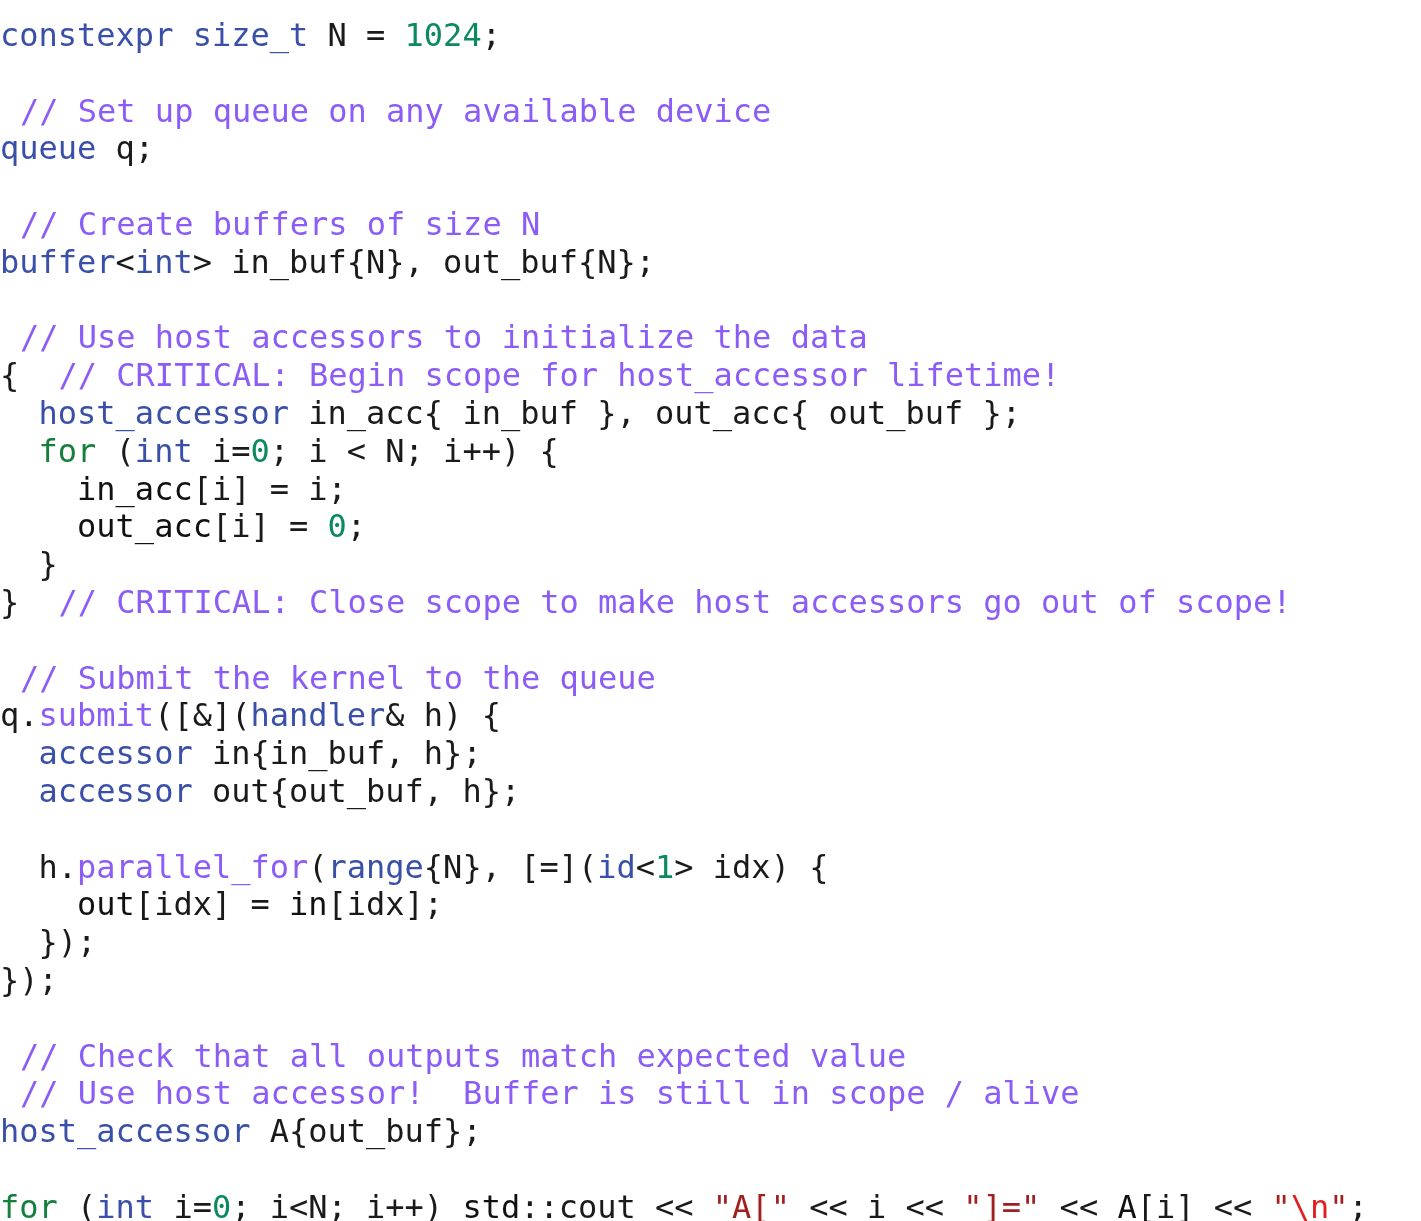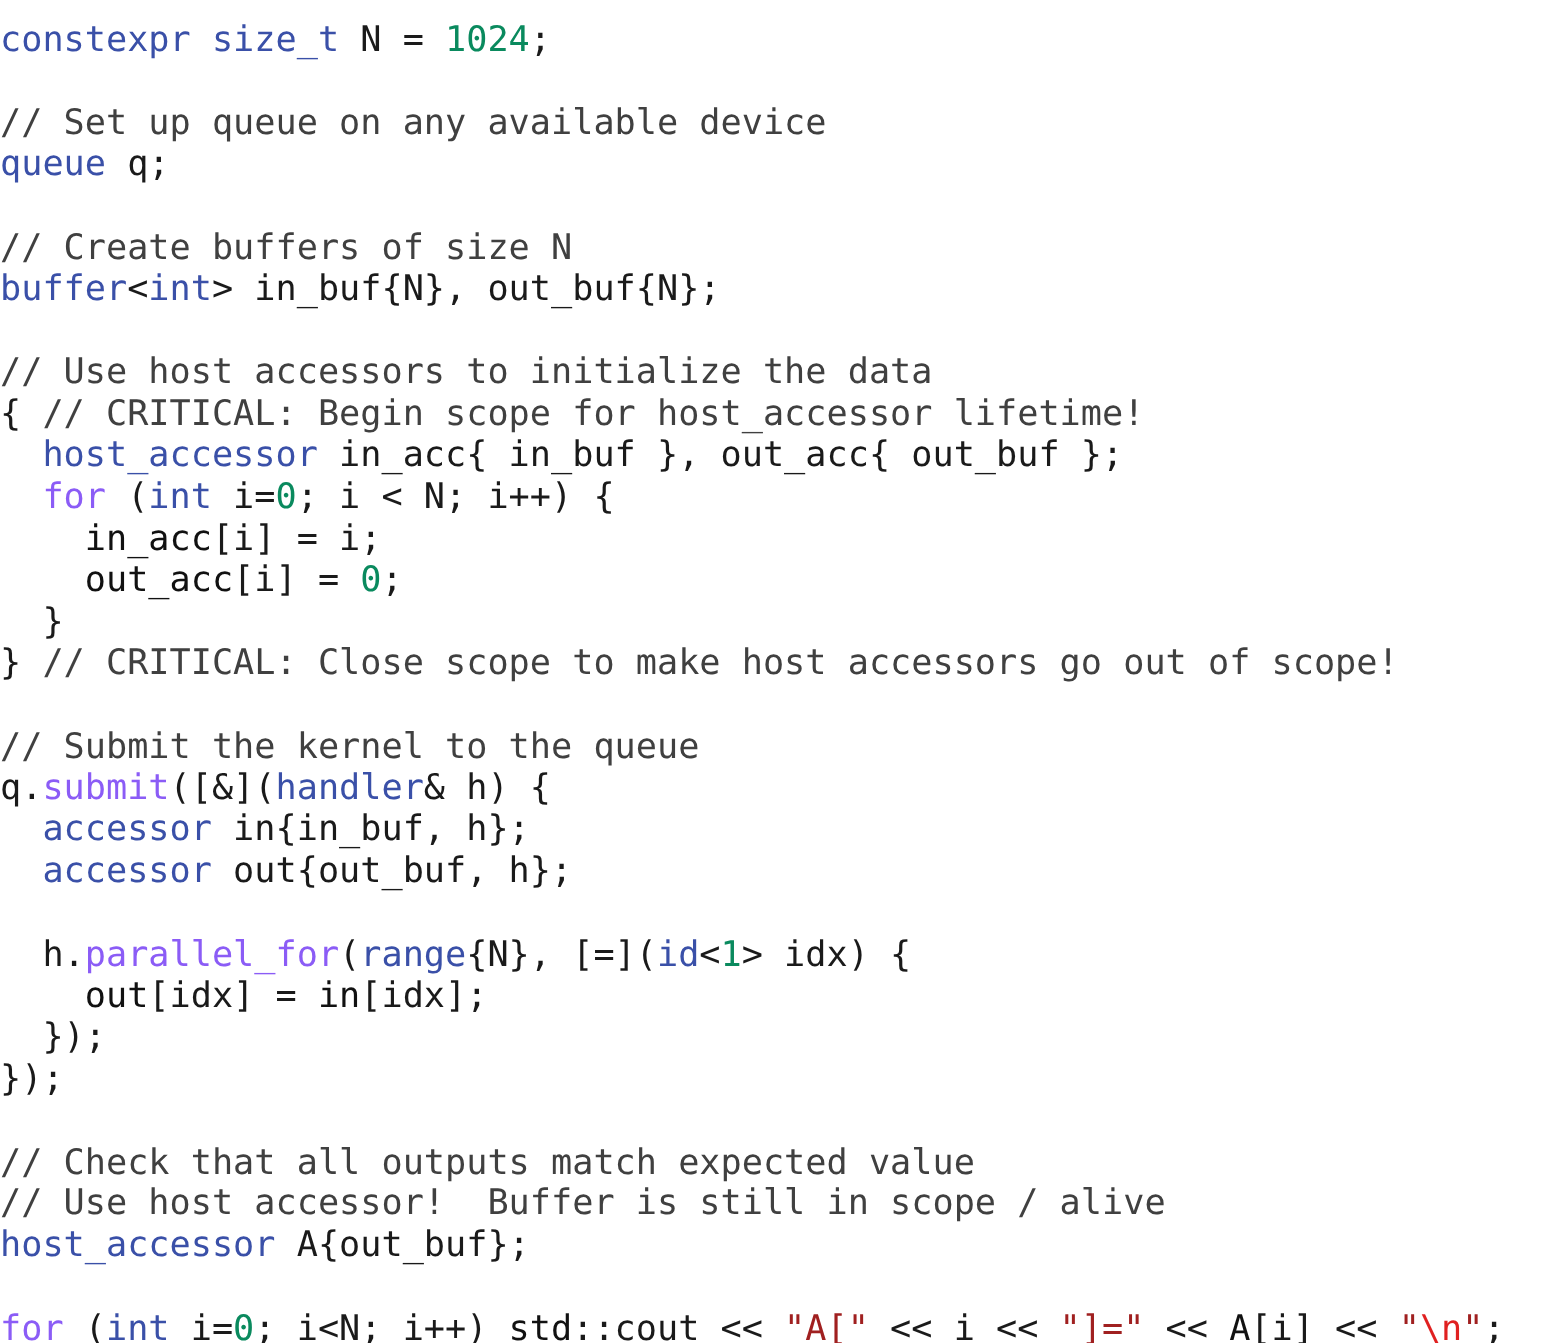--- a/index.html
+++ b/index.html
@@ -30,23 +30,23 @@
   }
 
   .code-line {
     display: block;
     height: 37.8px;
     white-space: pre;
   }
 
   
   .t-plain    { color: #1a1a1a; }
-  .t-keyword  { color: #8b5cf6; }   
+  .t-keyword  { color: #15803d; }   
   .t-type     { color: #3a50a8; }   
-  .t-comment  { color: #404040; }   
+  .t-comment  { color: #8b5cf6; margin-left: 20px; }   
   .t-number   { color: #0a8a5e; }   
   .t-method   { color: #8b5cf6; }   
   .t-string   { color: #a02020; }   
   .t-escape   { color: #e02020; }   
 </style>
 </head>
 <body>
 
 <div id="code-listing"><span class="code-line"><span class="t-type">constexpr</span><span class="t-plain"> </span><span class="t-type">size_t</span><span class="t-plain"> N = </span><span class="t-number">1024</span><span class="t-plain">;</span></span><span class="code-line">​</span><span class="code-line"><span class="t-comment">// Set up queue on any available device</span></span><span class="code-line"><span class="t-type">queue</span><span class="t-plain"> q;</span></span><span class="code-line">​</span><span class="code-line"><span class="t-comment">// Create buffers of size N</span></span><span class="code-line"><span class="t-type">buffer</span><span class="t-plain">&lt;</span><span class="t-type">int</span><span class="t-plain">&gt; in_buf{N}, out_buf{N};</span></span><span class="code-line">​</span><span class="code-line"><span class="t-comment">// Use host accessors to initialize the data</span></span><span class="code-line"><span class="t-plain">{ </span><span class="t-comment">// CRITICAL: Begin scope for host_accessor lifetime!</span></span><span class="code-line"><span class="t-plain">  </span><span class="t-type">host_accessor</span><span class="t-plain"> in_acc{ in_buf }, out_acc{ out_buf };</span></span><span class="code-line"><span class="t-plain">  </span><span class="t-keyword">for</span><span class="t-plain"> (</span><span class="t-type">int</span><span class="t-plain"> i=</span><span class="t-number">0</span><span class="t-plain">; i &lt; N; i++) {</span></span><span class="code-line"><span class="t-plain">    </span><span class="t-variable">in_acc</span><span class="t-plain">[i] = i;</span></span><span class="code-line"><span class="t-plain">    </span><span class="t-variable">out_acc</span><span class="t-plain">[i] = </span><span class="t-number">0</span><span class="t-plain">;</span></span><span class="code-line"><span class="t-plain">  }</span></span><span class="code-line"><span class="t-plain">} </span><span class="t-comment">// CRITICAL: Close scope to make host accessors go out of scope!</span></span><span class="code-line">​</span><span class="code-line"><span class="t-comment">// Submit the kernel to the queue</span></span><span class="code-line"><span class="t-plain">q.</span><span class="t-method">submit</span><span class="t-plain">([&amp;](</span><span class="t-type">handler</span><span class="t-plain">&amp; h) {</span></span><span class="code-line"><span class="t-plain">  </span><span class="t-type">accessor</span><span class="t-plain"> in{in_buf, h};</span></span><span class="code-line"><span class="t-plain">  </span><span class="t-type">accessor</span><span class="t-plain"> out{out_buf, h};</span></span><span class="code-line">​</span><span class="code-line"><span class="t-plain">  h.</span><span class="t-method">parallel_for</span><span class="t-plain">(</span><span class="t-type">range</span><span class="t-plain">{N}, [=](</span><span class="t-type">id</span><span class="t-plain">&lt;</span><span class="t-number">1</span><span class="t-plain">&gt; idx) {</span></span><span class="code-line"><span class="t-plain">    </span><span class="t-variable">out</span><span class="t-plain">[idx] = </span><span class="t-variable">in</span><span class="t-plain">[idx];</span></span><span class="code-line"><span class="t-plain">  });</span></span><span class="code-line"><span class="t-plain">});</span></span><span class="code-line">​</span><span class="code-line"><span class="t-comment">// Check that all outputs match expected value</span></span><span class="code-line"><span class="t-comment">// Use host accessor!  Buffer is still in scope / alive</span></span><span class="code-line"><span class="t-type">host_accessor</span><span class="t-plain"> A{out_buf};</span></span><span class="code-line">​</span><span class="code-line"><span class="t-keyword">for</span><span class="t-plain"> (</span><span class="t-type">int</span><span class="t-plain"> i=</span><span class="t-number">0</span><span class="t-plain">; i&lt;N; i++) </span><span class="t-namespace">std</span><span class="t-plain">::cout &lt;&lt; </span><span class="t-string">"A["</span><span class="t-plain"> &lt;&lt; i &lt;&lt; </span><span class="t-string">"]="</span><span class="t-plain"> &lt;&lt; </span><span class="t-variable">A</span><span class="t-plain">[i] &lt;&lt; </span><span class="t-string">"</span><span class="t-escape">\n</span><span class="t-string">"</span><span class="t-plain">;</span></span></div>
 

